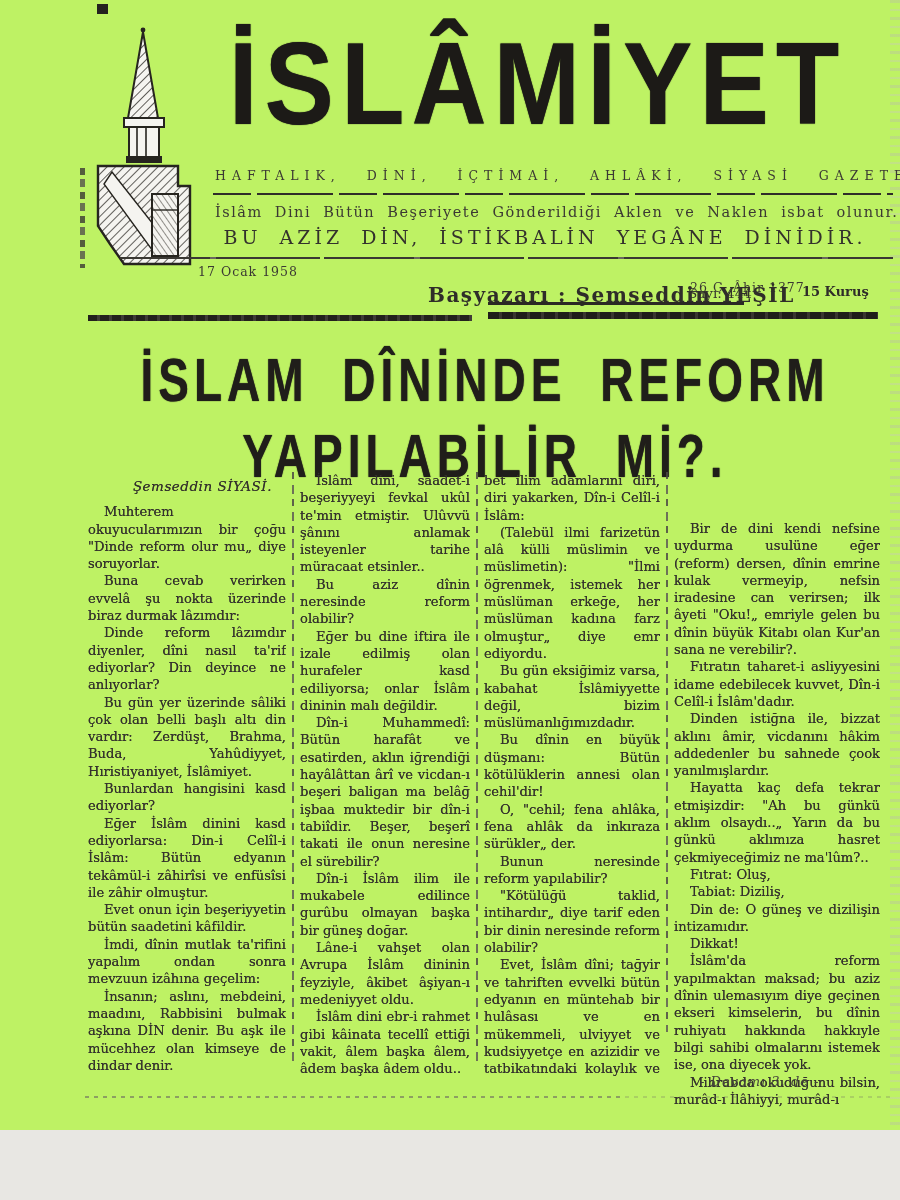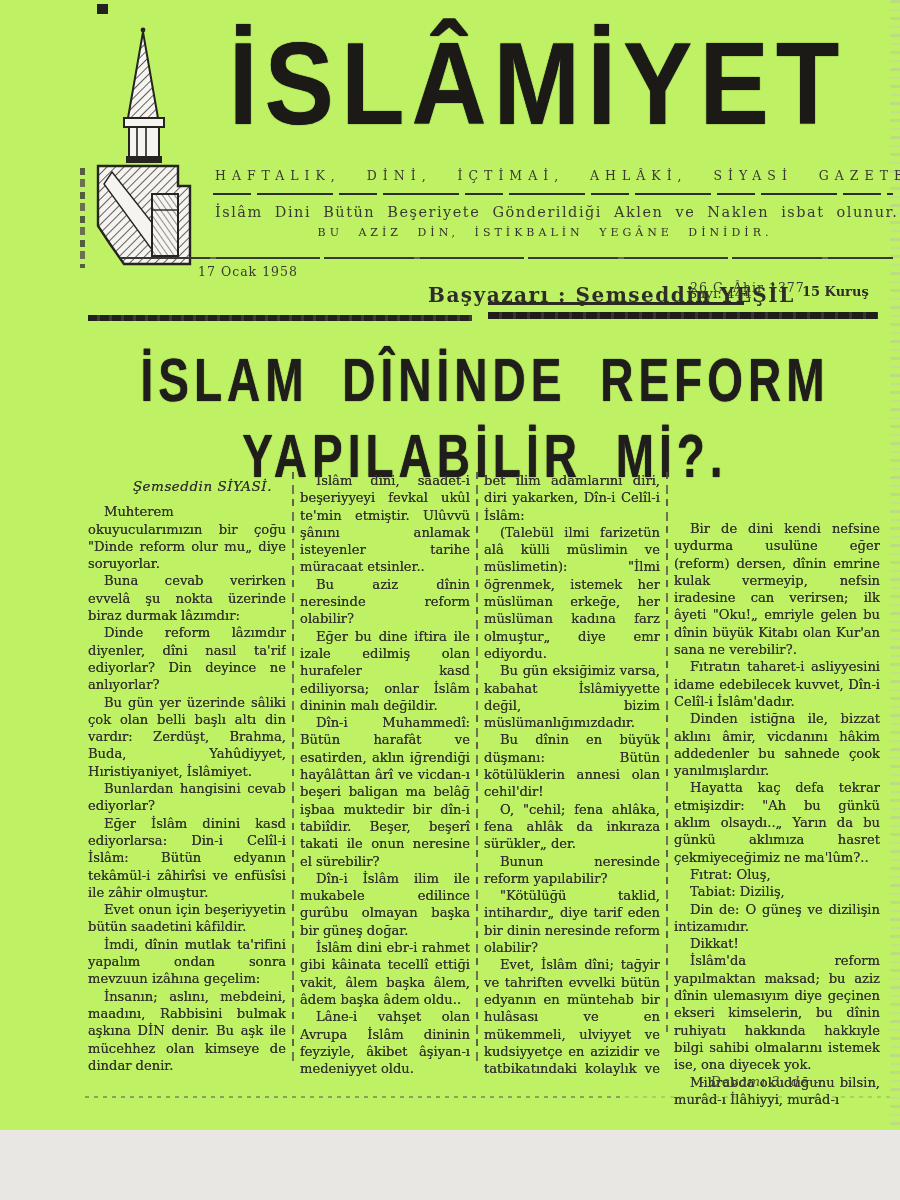--- a/index.html
+++ b/index.html
@@ -30,21 +30,21 @@
   }
   .rule1{position:absolute;left:213px;top:193px;width:680px;height:2px;
     background:repeating-linear-gradient(90deg,#2f2d29 0 38px,transparent 38px 44px,#2f2d29 44px 120px,transparent 120px 126px);}
   .motto1{
     position:absolute;left:215px;top:204px;width:660px;
     font-size:14.5px;letter-spacing:1.5px;word-spacing:6px;text-align:center;
     color:#3b3933;white-space:nowrap;
   }
   .motto2{
     position:absolute;left:215px;top:226px;width:660px;
-    font-size:11px;letter-spacing:4px;word-spacing:8px;text-align:center;
+    font-size:19px;letter-spacing:4px;word-spacing:8px;text-align:center;
     color:#33312c;white-space:nowrap;
   }
   .rule2{position:absolute;left:120px;top:257px;width:773px;height:2px;
     background:repeating-linear-gradient(90deg,#3a3833 0 90px,#6a675f 90px 96px,#3a3833 96px 200px,transparent 200px 204px);}
   .date-left{position:absolute;left:198px;top:264px;font-size:12.5px;letter-spacing:1px;color:#3b3933;}
   .date-right{position:absolute;left:690px;top:264px;font-size:12.5px;letter-spacing:1px;color:#3b3933;margin-top:16px;}
   .editor{position:absolute;left:428px;top:283px;font-size:20px;letter-spacing:1.5px;color:#2f2d29;font-weight:700;}
   .issue{position:absolute;left:688px;top:285px;font-size:13.5px;color:#33312c;}
   .price{position:absolute;left:802px;top:284px;font-size:13px;font-weight:700;color:#2f2d29;}
   .bar-top-right{position:absolute;left:488px;top:302px;width:256px;height:3px;background:#2b2924;}
@@ -146,35 +146,35 @@
     <span class="hl">İSLAM DÎNİNDE REFORM</span>
     <span class="hl" style="margin-top:18px">YAPILABİLİR Mİ?.</span>
   </div>
 
   <div class="col" id="col1">
     <span class="byline">Şemseddin SİYASİ.</span>
   <p>Muhterem okuyucularımızın bir çoğu "Dinde reform olur mu„ diye soruyorlar.</p>
       <p>Buna cevab verirken evvelâ şu nokta üzerinde biraz durmak lâzımdır:</p>
       <p>Dinde reform lâzımdır diyenler, dîni nasıl ta'rif ediyorlar? Din deyince ne anlıyorlar?</p>
       <p>Bu gün yer üzerinde sâliki çok olan belli başlı altı din vardır: Zerdüşt, Brahma, Buda, Yahûdiyyet, Hıristiyaniyet, İslâmiyet.</p>
-      <p>Bunlardan hangisini cevab ediyorlar?</p>
+      <p>Bunlardan hangisini kasd ediyorlar?</p>
       <p>Eğer İslâm dinini kasd ediyorlarsa: Din-i Celîl-i İslâm: Bütün edyanın tekâmül-i zâhirîsi ve enfüsîsi ile zâhir olmuştur.</p>
       <p>Evet onun için beşeriyyetin bütün saadetini kâfildir.</p>
       <p>İmdi, dînin mutlak ta'rifini yapalım ondan sonra mevzuun izâhına geçelim:</p>
       <p>İnsanın; aslını, mebdeini, maadını, Rabbisini bulmak aşkına DİN denir. Bu aşk ile mücehhez olan kimseye de dindar denir.</p>
     </div>
   <div class="gutter" id="gutter1"></div>
   <div class="col" id="col2">
       <p>İslâm dini, saadet-i beşeriyyeyi fevkal ukûl te'min etmiştir. Ulûvvü şânını anlamak isteyenler tarihe müracaat etsinler..</p>
       <p>Bu aziz dînin neresinde reform olabilir?</p>
       <p>Eğer bu dine iftira ile izale edilmiş olan hurafeler kasd ediliyorsa; onlar İslâm dininin malı değildir.</p>
       <p>Dîn-i Muhammedî: Bütün harafât ve esatirden, aklın iğrendiği hayâlâttan ârî ve vicdan-ı beşeri baligan ma belâğ işbaa muktedir bir dîn-i tabiîdir. Beşer, beşerî takati ile onun neresine el sürebilir?</p>
       <p>Dîn-i İslâm ilim ile mukabele edilince gurûbu olmayan başka bir güneş doğar.</p>
+      <p>Lâne-i vahşet olan Avrupa İslâm dininin feyziyle, âkibet âşiyan-ı medeniyyet oldu.</p>
       <p>İslâm dini ebr-i rahmet gibi kâinata tecellî ettiği vakit, âlem başka âlem, âdem başka âdem oldu..</p>
-      <p>Lâne-i vahşet olan Avrupa İslâm dininin feyziyle, âkibet âşiyan-ı medeniyyet oldu.</p>
     </div>
   <div class="gutter" id="gutter2"></div>
   <div class="col" id="col3">
       <p class="no-indent">bet ilim adamlarını diri, diri yakarken, Dîn-i Celîl-i İslâm:</p>
       <p>(Talebül ilmi farizetün alâ külli müslimin ve müslimetin): "İlmi öğrenmek, istemek her müslüman erkeğe, her müslüman kadına farz olmuştur„ diye emr ediyordu.</p>
       <p>Bu gün eksiğimiz varsa, kabahat İslâmiyyette değil, bizim müslümanlığımızdadır.</p>
       <p>Bu dînin en büyük düşmanı: Bütün kötülüklerin annesi olan cehil'dir!</p>
       <p>O, "cehil; fena ahlâka, fena ahlâk da inkıraza sürükler„ der.</p>
       <p>Bunun neresinde reform yapılabilir?</p>
       <p>"Kötülüğü taklid, intihardır„ diye tarif eden bir dinin neresinde reform olabilir?</p>

